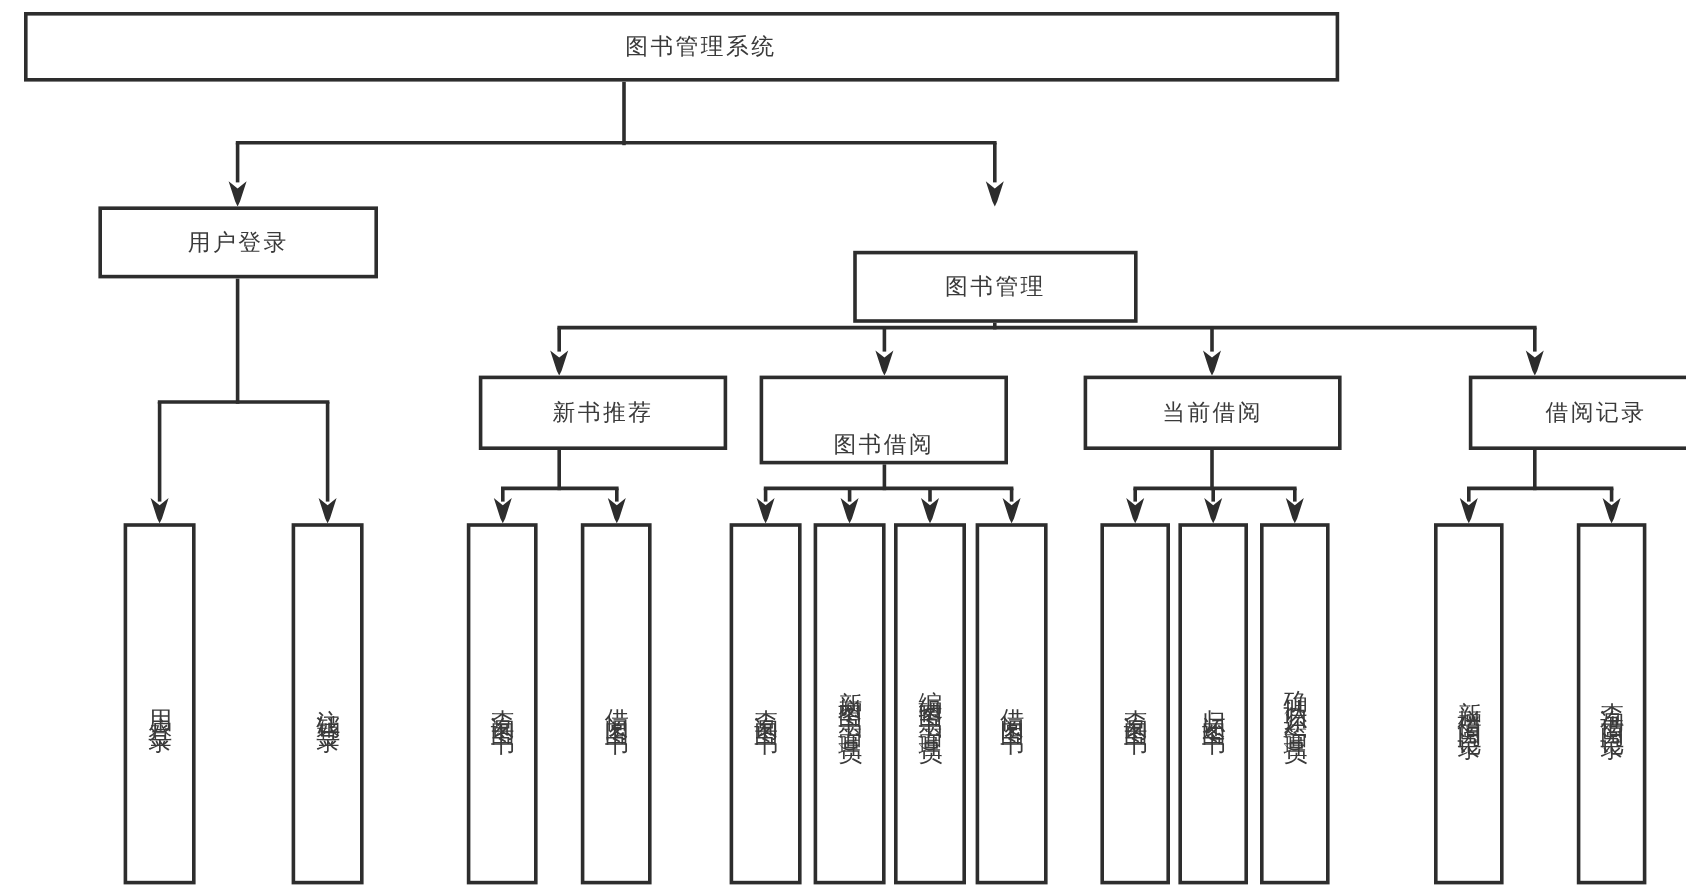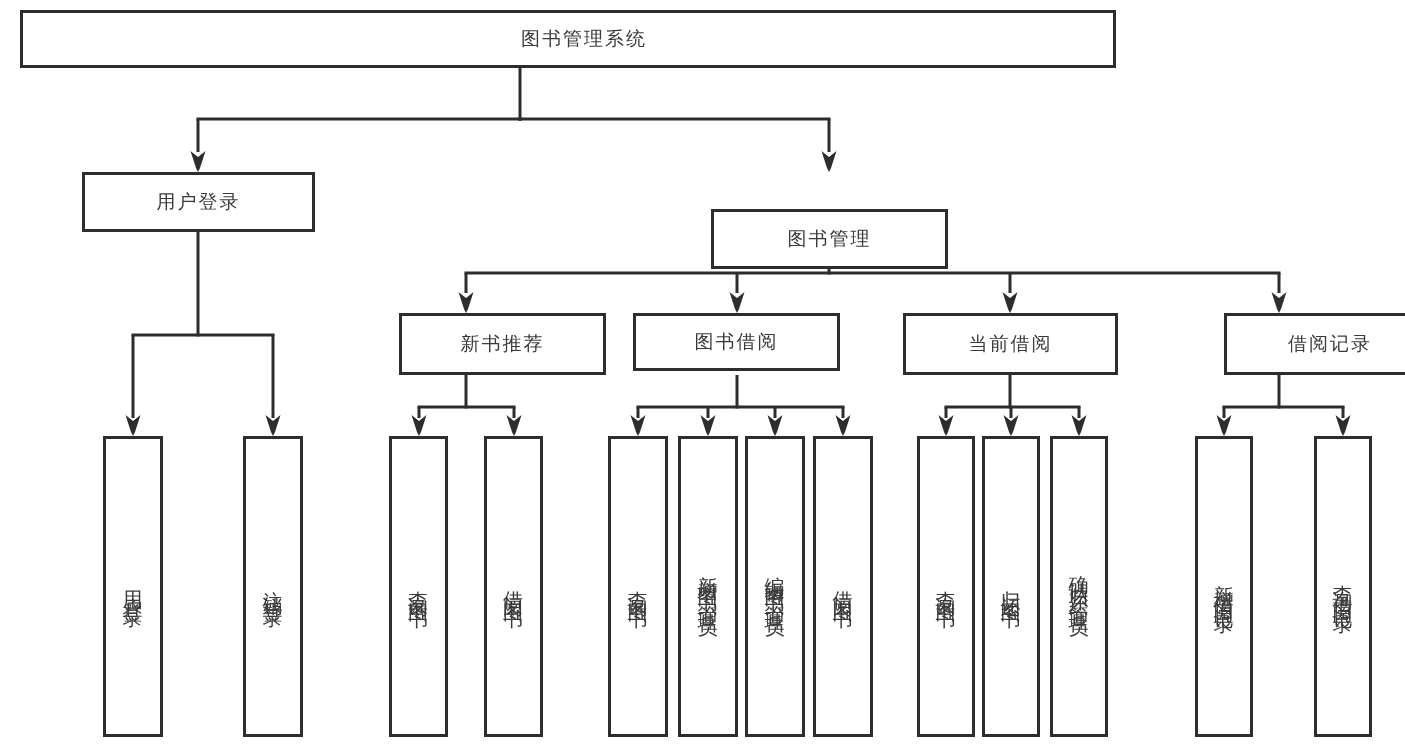--- a/index.html
+++ b/index.html
@@ -111,21 +111,21 @@
   <div class="node" style="left:82px;top:172px;width:233px;height:60px;">
     <span class="lbl">用户登录</span>
   </div>
   <div class="node" style="left:711px;top:172px;width:237px;height:60px;margin-top:37px;">
     <span class="lbl">图书管理</span>
   </div>
 
   <div class="node" style="left:363px;top:313px;width:207px;height:62px;margin-left:36px;">
     <span class="lbl">新书推荐</span>
   </div>
-  <div class="node" style="left:633px;top:313px;width:207px;height:58px;">
+  <div class="node" style="left:633px;top:313px;width:207px;height:74px;align-items:flex-end;">
     <span class="lbl">图书借阅</span>
   </div>
   <div class="node" style="left:903px;top:313px;width:215px;height:62px;">
     <span class="lbl">当前借阅</span>
   </div>
   <div class="node" style="left:1224px;top:313px;width:212px;height:62px;">
     <span class="lbl">借阅记录</span>
   </div>
 
   <div class="node leaf" style="left:103px;top:436px;width:60px;height:301px;">

